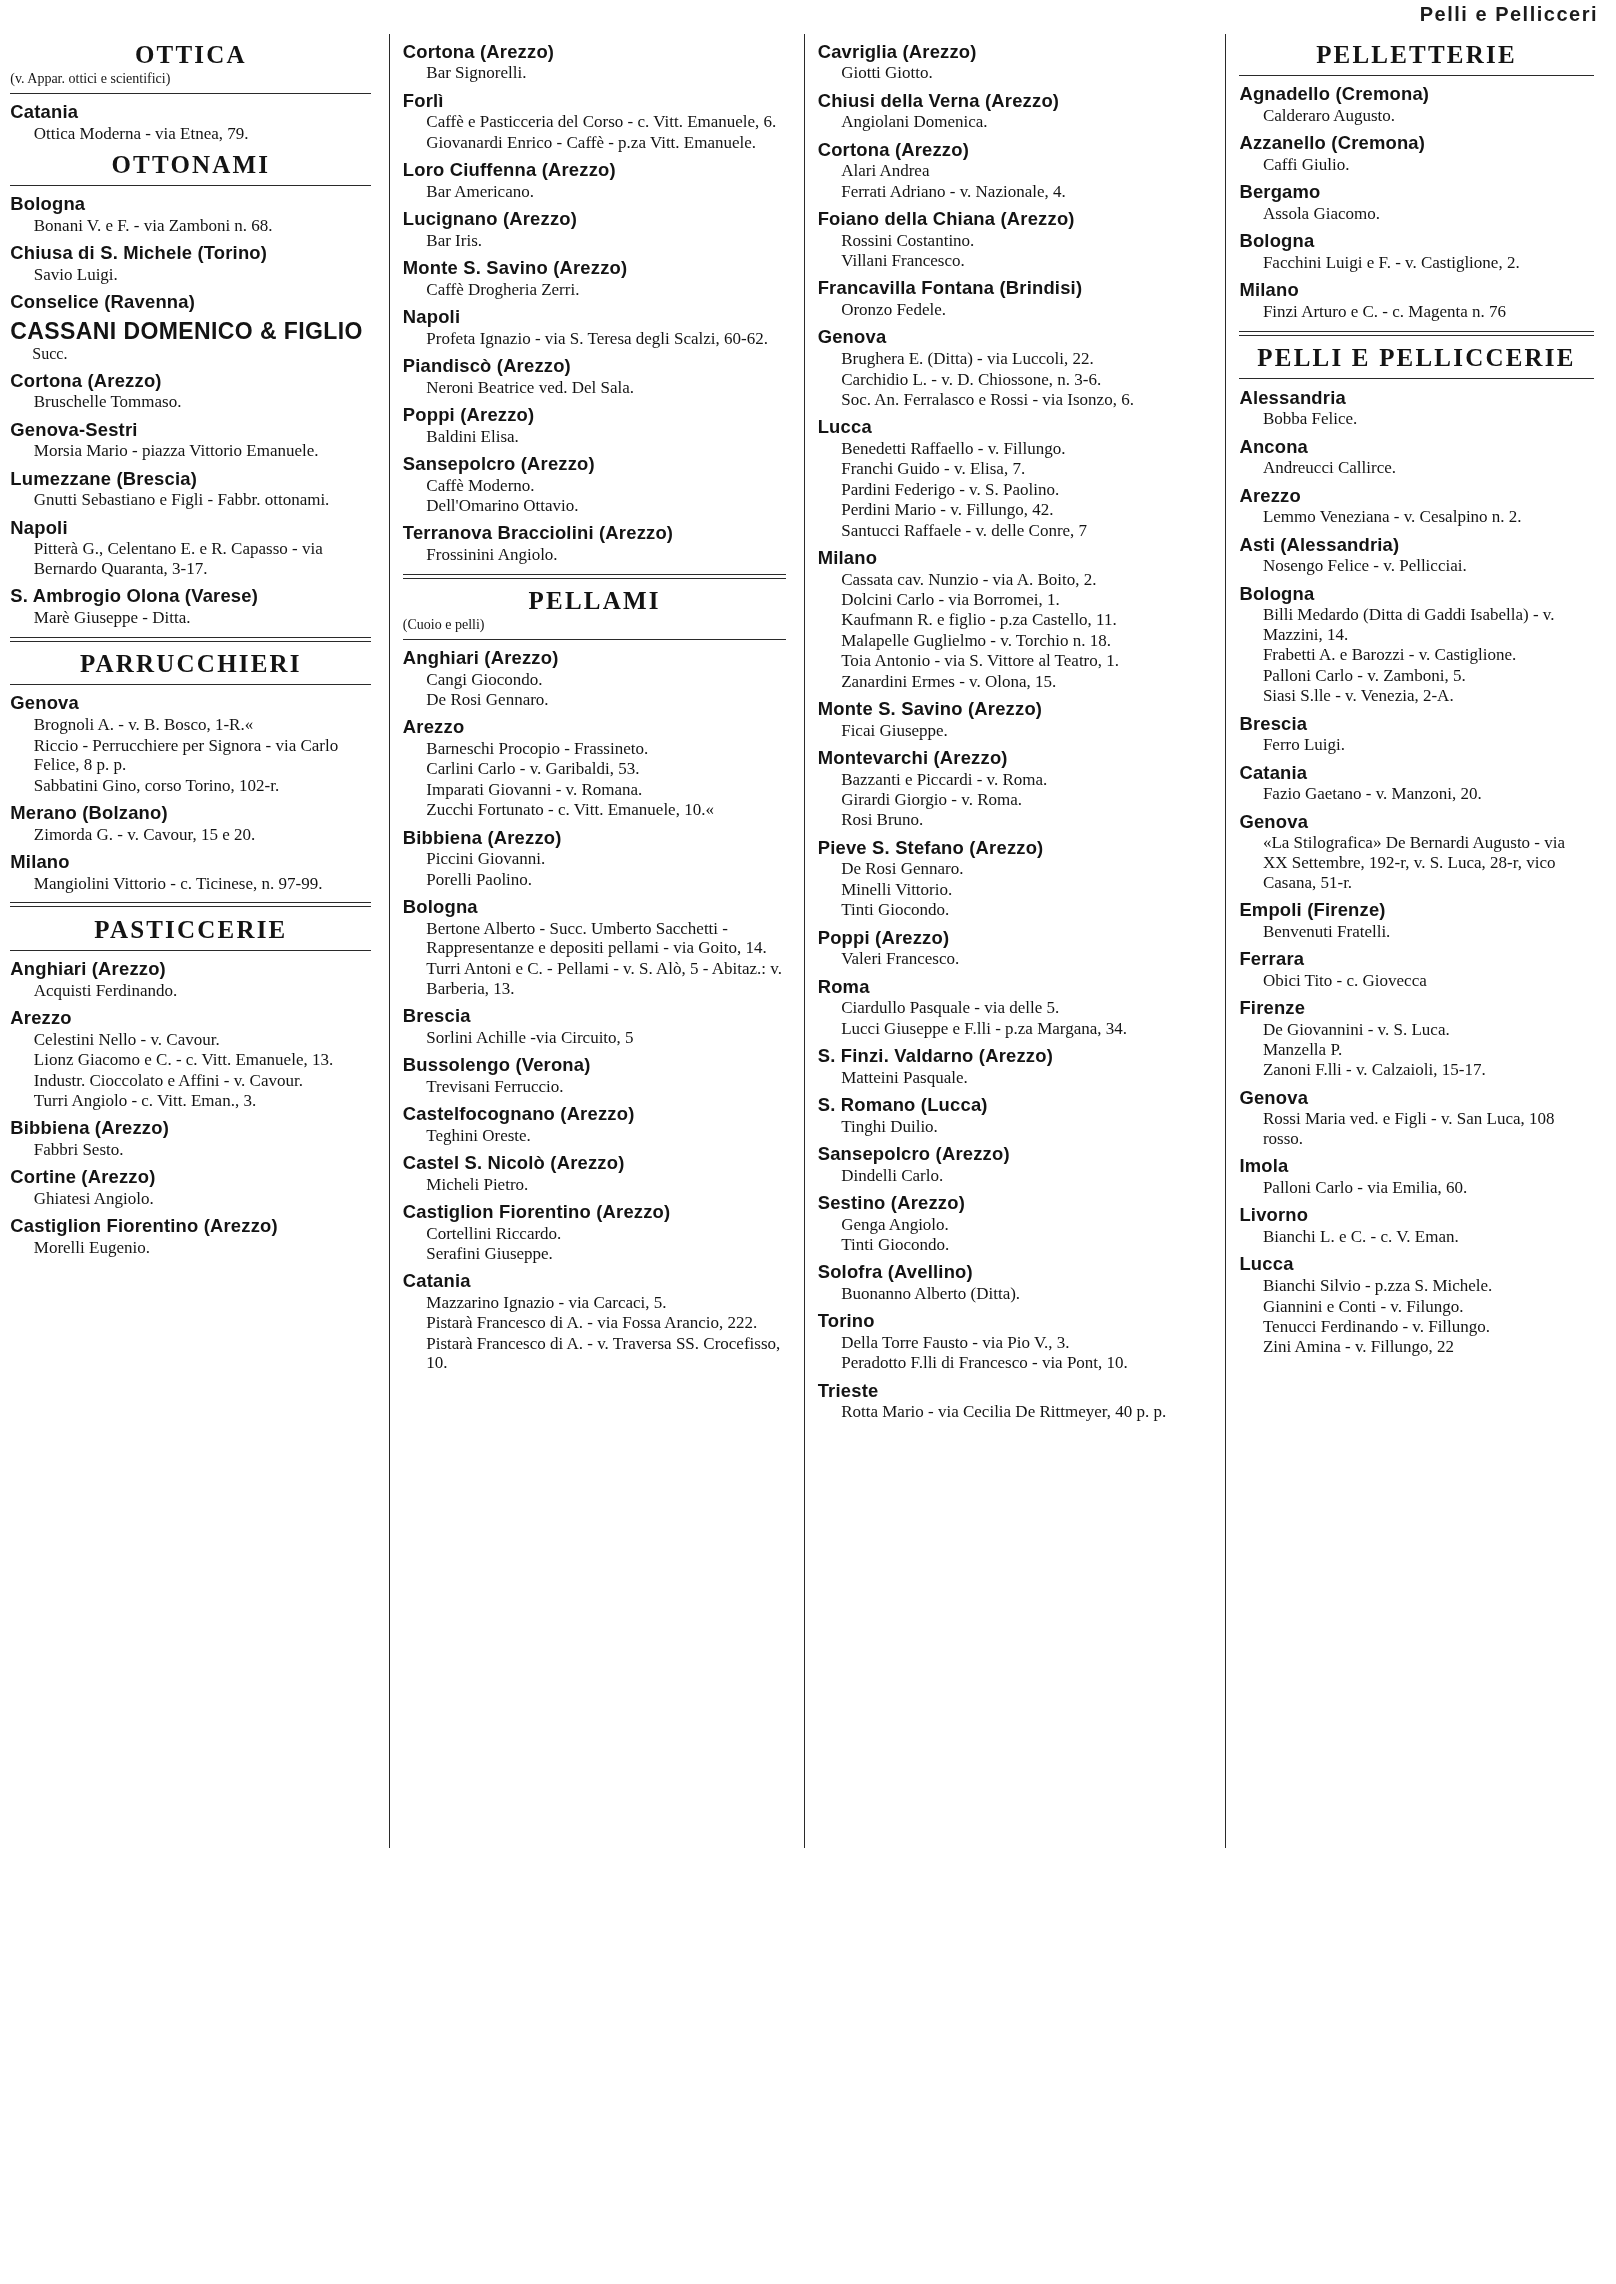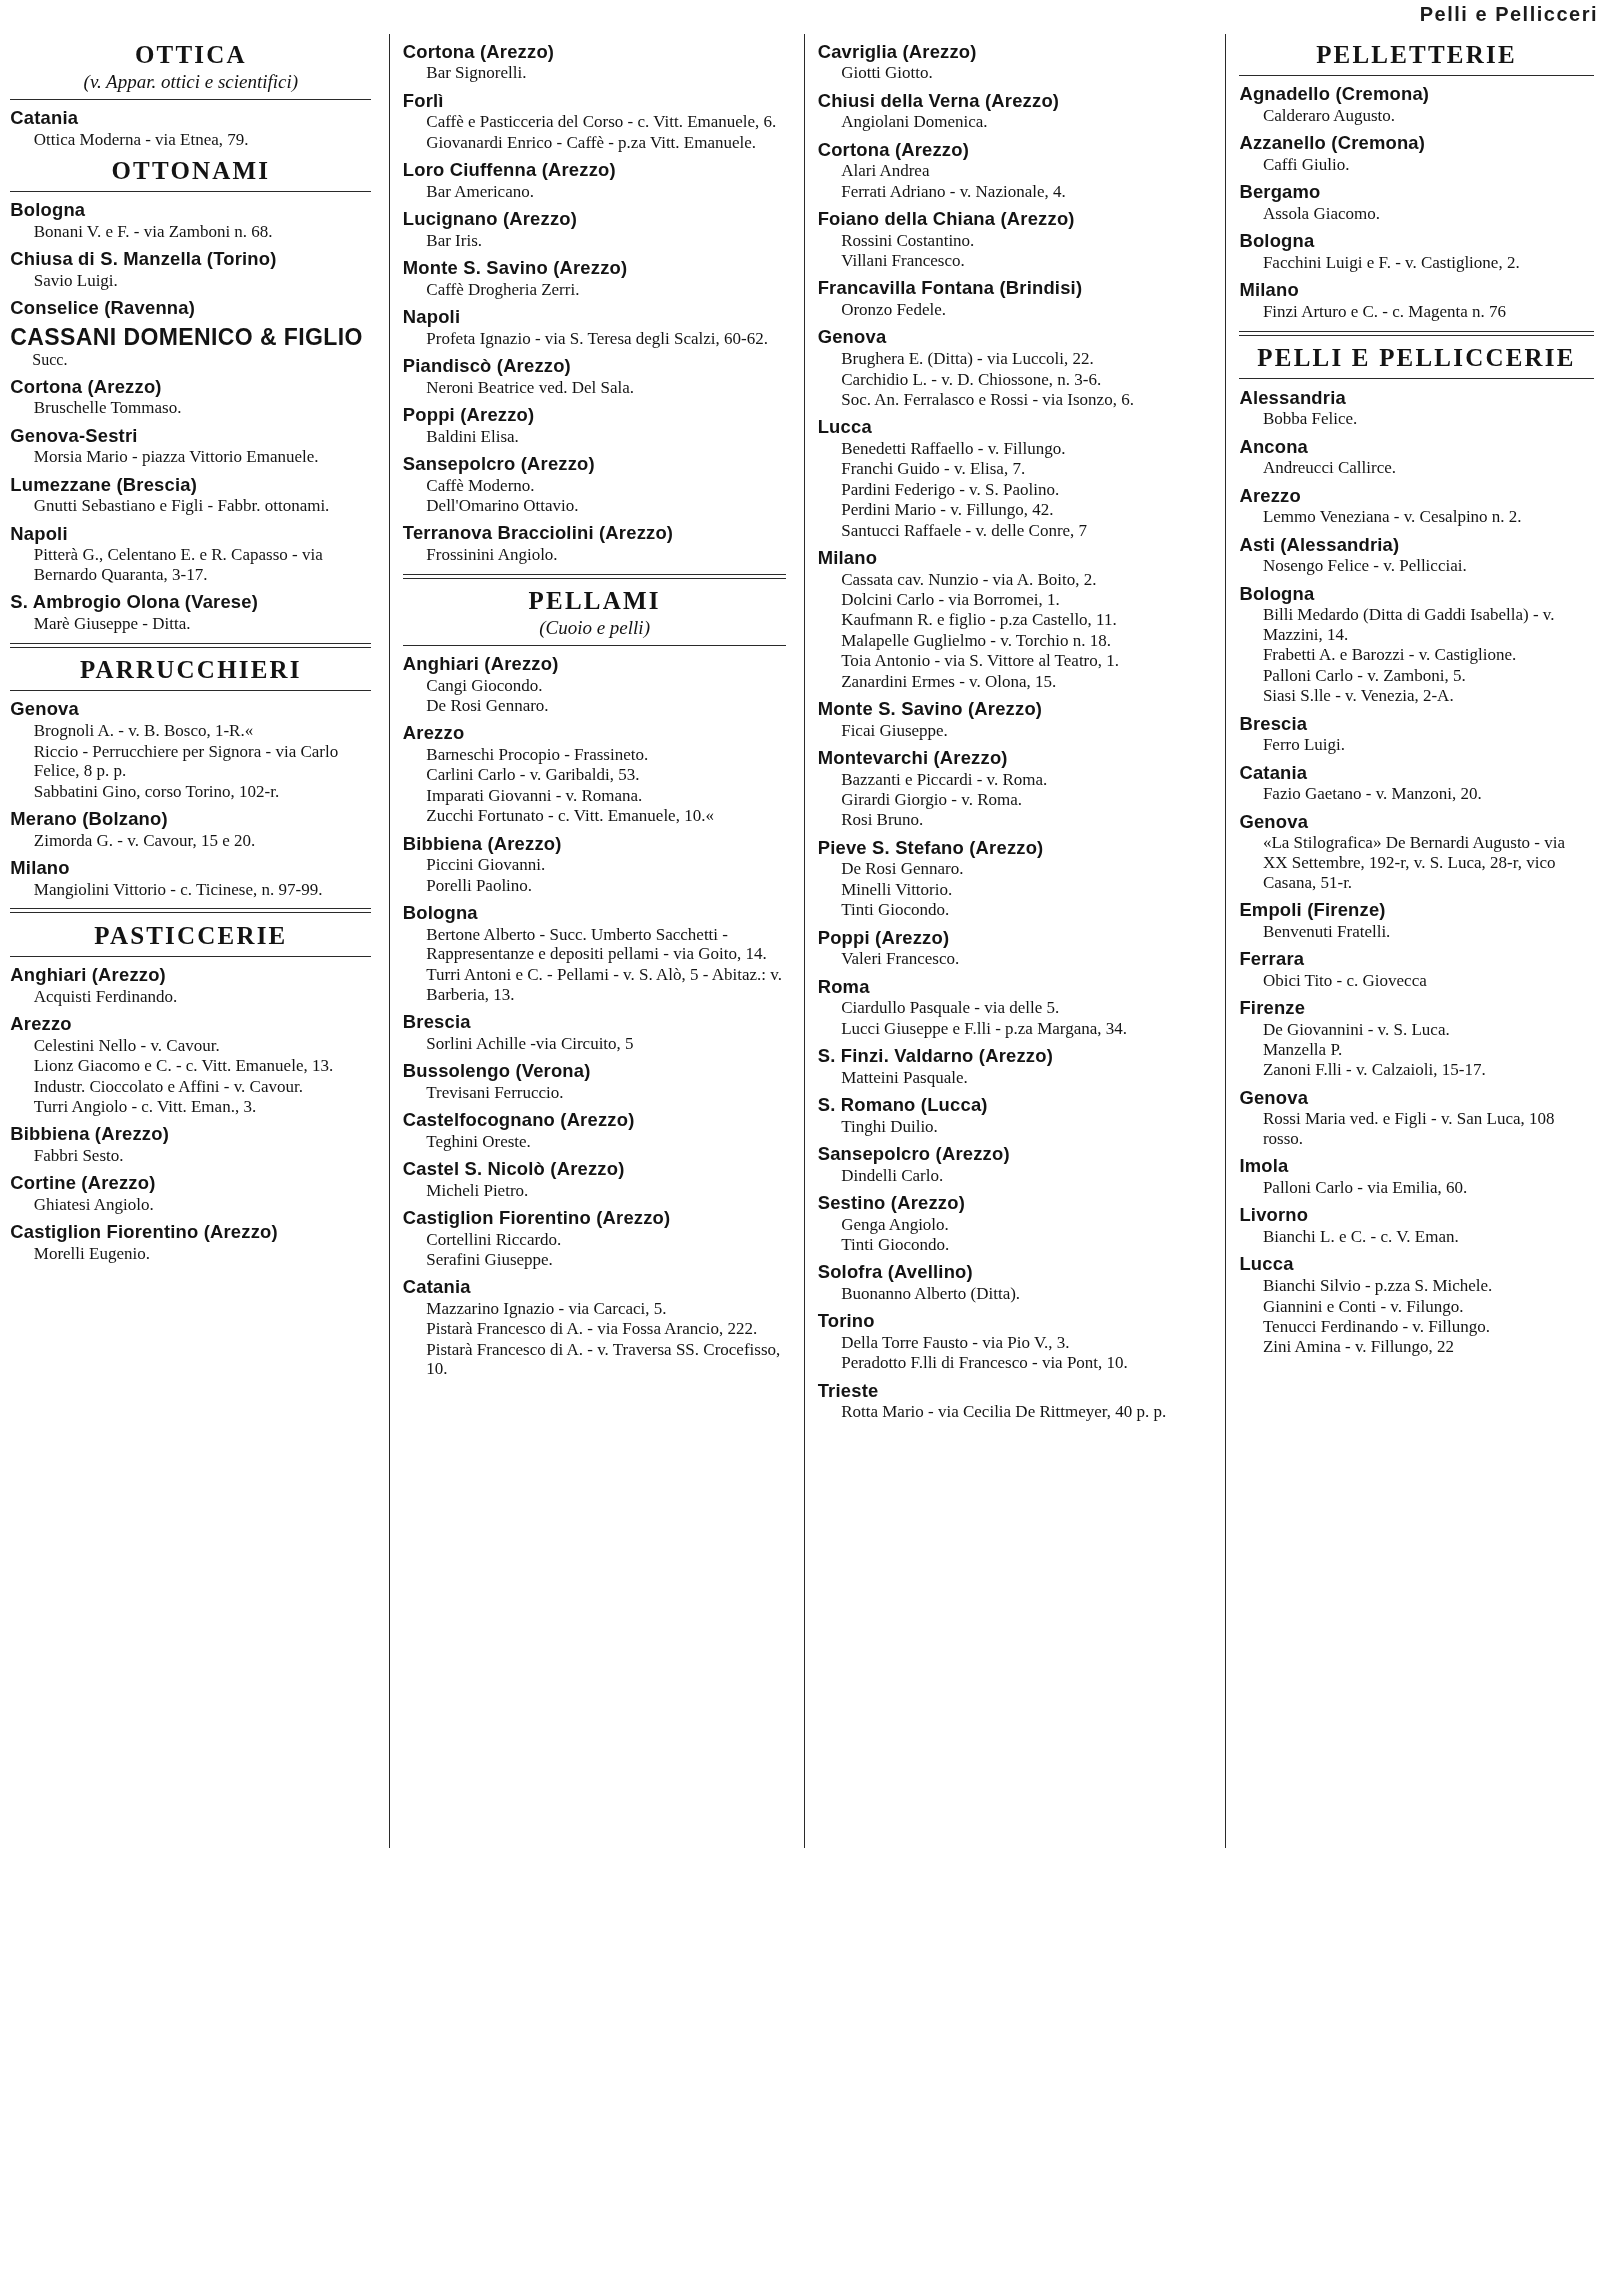--- a/index.html
+++ b/index.html
@@ -54,24 +54,23 @@
   
   .cat-title {
     text-align: center;
     font-family: "Liberation Serif", serif;
     font-weight: bold;
     font-size: 25px;
     letter-spacing: 2.2px;
     margin: 7.3px 0 1.5px 0;
   }
   .cat-sub {
-    text-align: center;
-    font-size: 19px;
+    text-align: left;
+    font-size: 14px;
     margin: 0 0 4.4px 0;
-    font-style: italic;
   }
   .rule {
     border: none;
     border-top: 1.5px solid #2a2a2a;
     margin: 5.9px 0 7.3px 0;
   }
   .rule-double {
     border: none;
     border-top: 1.5px solid #2a2a2a;
     border-bottom: 1.5px solid #2a2a2a;
@@ -125,21 +124,21 @@
           </div>
           <hr class="rule">
           <div class="city">Catania</div>
           <div class="entry">Ottica Moderna - via Etnea, 79.</div>
           <div>
             <div class="cat-title">OTTONAMI</div>
           </div>
           <hr class="rule">
           <div class="city">Bologna</div>
           <div class="entry">Bonani V. e F. - via Zamboni n. 68.</div>
-          <div class="city">Chiusa di S. Manzella (Torino)</div>
+          <div class="city">Chiusa di S. Michele (Torino)</div>
           <div class="entry">Savio Luigi.</div>
           <div class="city">Conselice (Ravenna)</div>
           <div class="bigfirm">CASSANI DOMENICO &amp; FIGLIO</div>
           <div class="succ">Succ.</div>
           <div class="city">Cortona (Arezzo)</div>
           <div class="entry">Bruschelle Tommaso.</div>
           <div class="city">Genova-Sestri</div>
           <div class="entry">Morsia Mario - piazza Vittorio Emanuele.</div>
           <div class="city">Lumezzane (Brescia)</div>
           <div class="entry">Gnutti Sebastiano e Figli - Fabbr. ottonami.</div>

